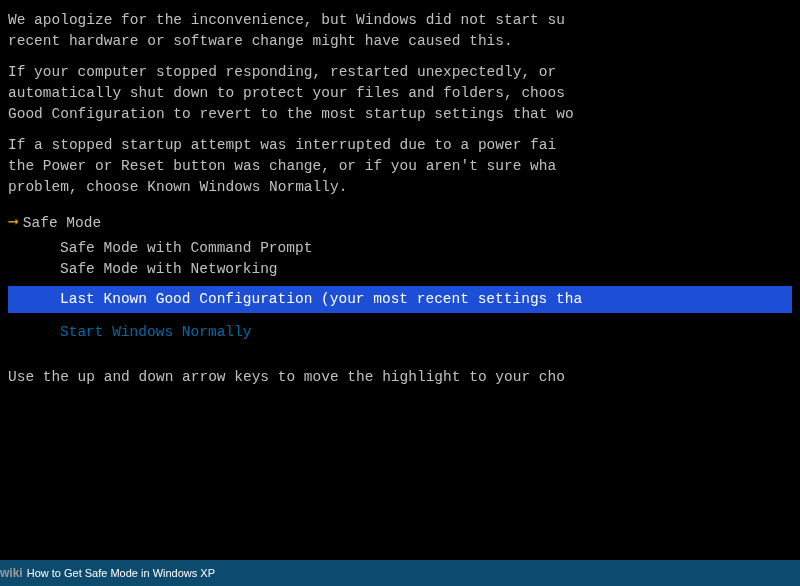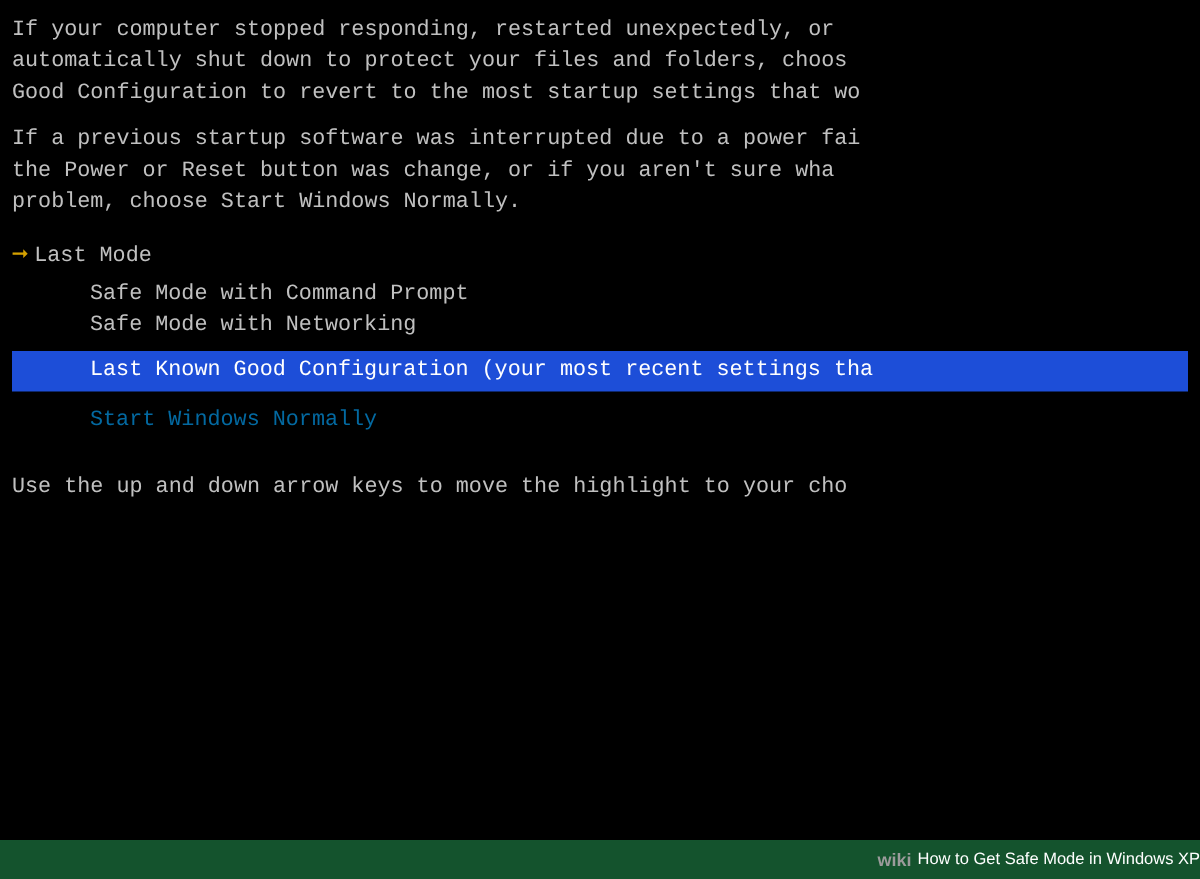--- a/index.html
+++ b/index.html
@@ -62,24 +62,24 @@
     .normal-row {
       padding: 3px 0 3px 52px;
       white-space: pre;
       display: block;
       color: #0369a1;
     }
 
     .footer-bar {
       width: 800px;
       height: 26px;
-      background: #14532d;
+      background: #0c4a6e;
       display: flex;
       align-items: center;
-      justify-content: flex-end;
+      justify-content: flex-start;
       position: absolute;
       bottom: 0;
       left: 0;
     }
 
     .wiki-badge {
       display: flex;
       align-items: center;
       gap: 4px;
     }
@@ -105,38 +105,42 @@
 
     .indent {
       padding-left: 52px;
     }
   </style>
 </head>
 <body>
 
 <div class="screen">
 
+  <div class="text-block">
+    <span class="text-line">We apologize for the inconvenience, but Windows did not start su</span>
+    <span class="text-line">recent hardware or software change might have caused this.</span>
+  </div>
 
   <div class="text-block">
     <span class="text-line">If your computer stopped responding, restarted unexpectedly, or </span>
     <span class="text-line">automatically shut down to protect your files and folders, choos</span>
     <span class="text-line">Good Configuration to revert to the most startup settings that wo</span>
   </div>
 
   <div class="text-block">
-    <span class="text-line">If a previous startup software was interrupted due to a power fai</span>
+    <span class="text-line">If a stopped startup attempt was interrupted due to a power fai</span>
     <span class="text-line">the Power or Reset button was change, or if you aren't sure wha</span>
-    <span class="text-line">problem, choose Start Windows Normally.</span>
+    <span class="text-line">problem, choose Known Windows Normally.</span>
   </div>
 
   <div class="menu-section">
 
     <div class="safe-mode-row">
       <span class="arrow-icon">➞</span>
-      <span>Last Mode</span>
+      <span>Safe Mode</span>
     </div>
 
     <div class="indent">
       <span class="text-line">Safe Mode with Command Prompt</span>
     </div>
 
     <div class="indent">
       <span class="text-line">Safe Mode with Networking</span>
     </div>
 

